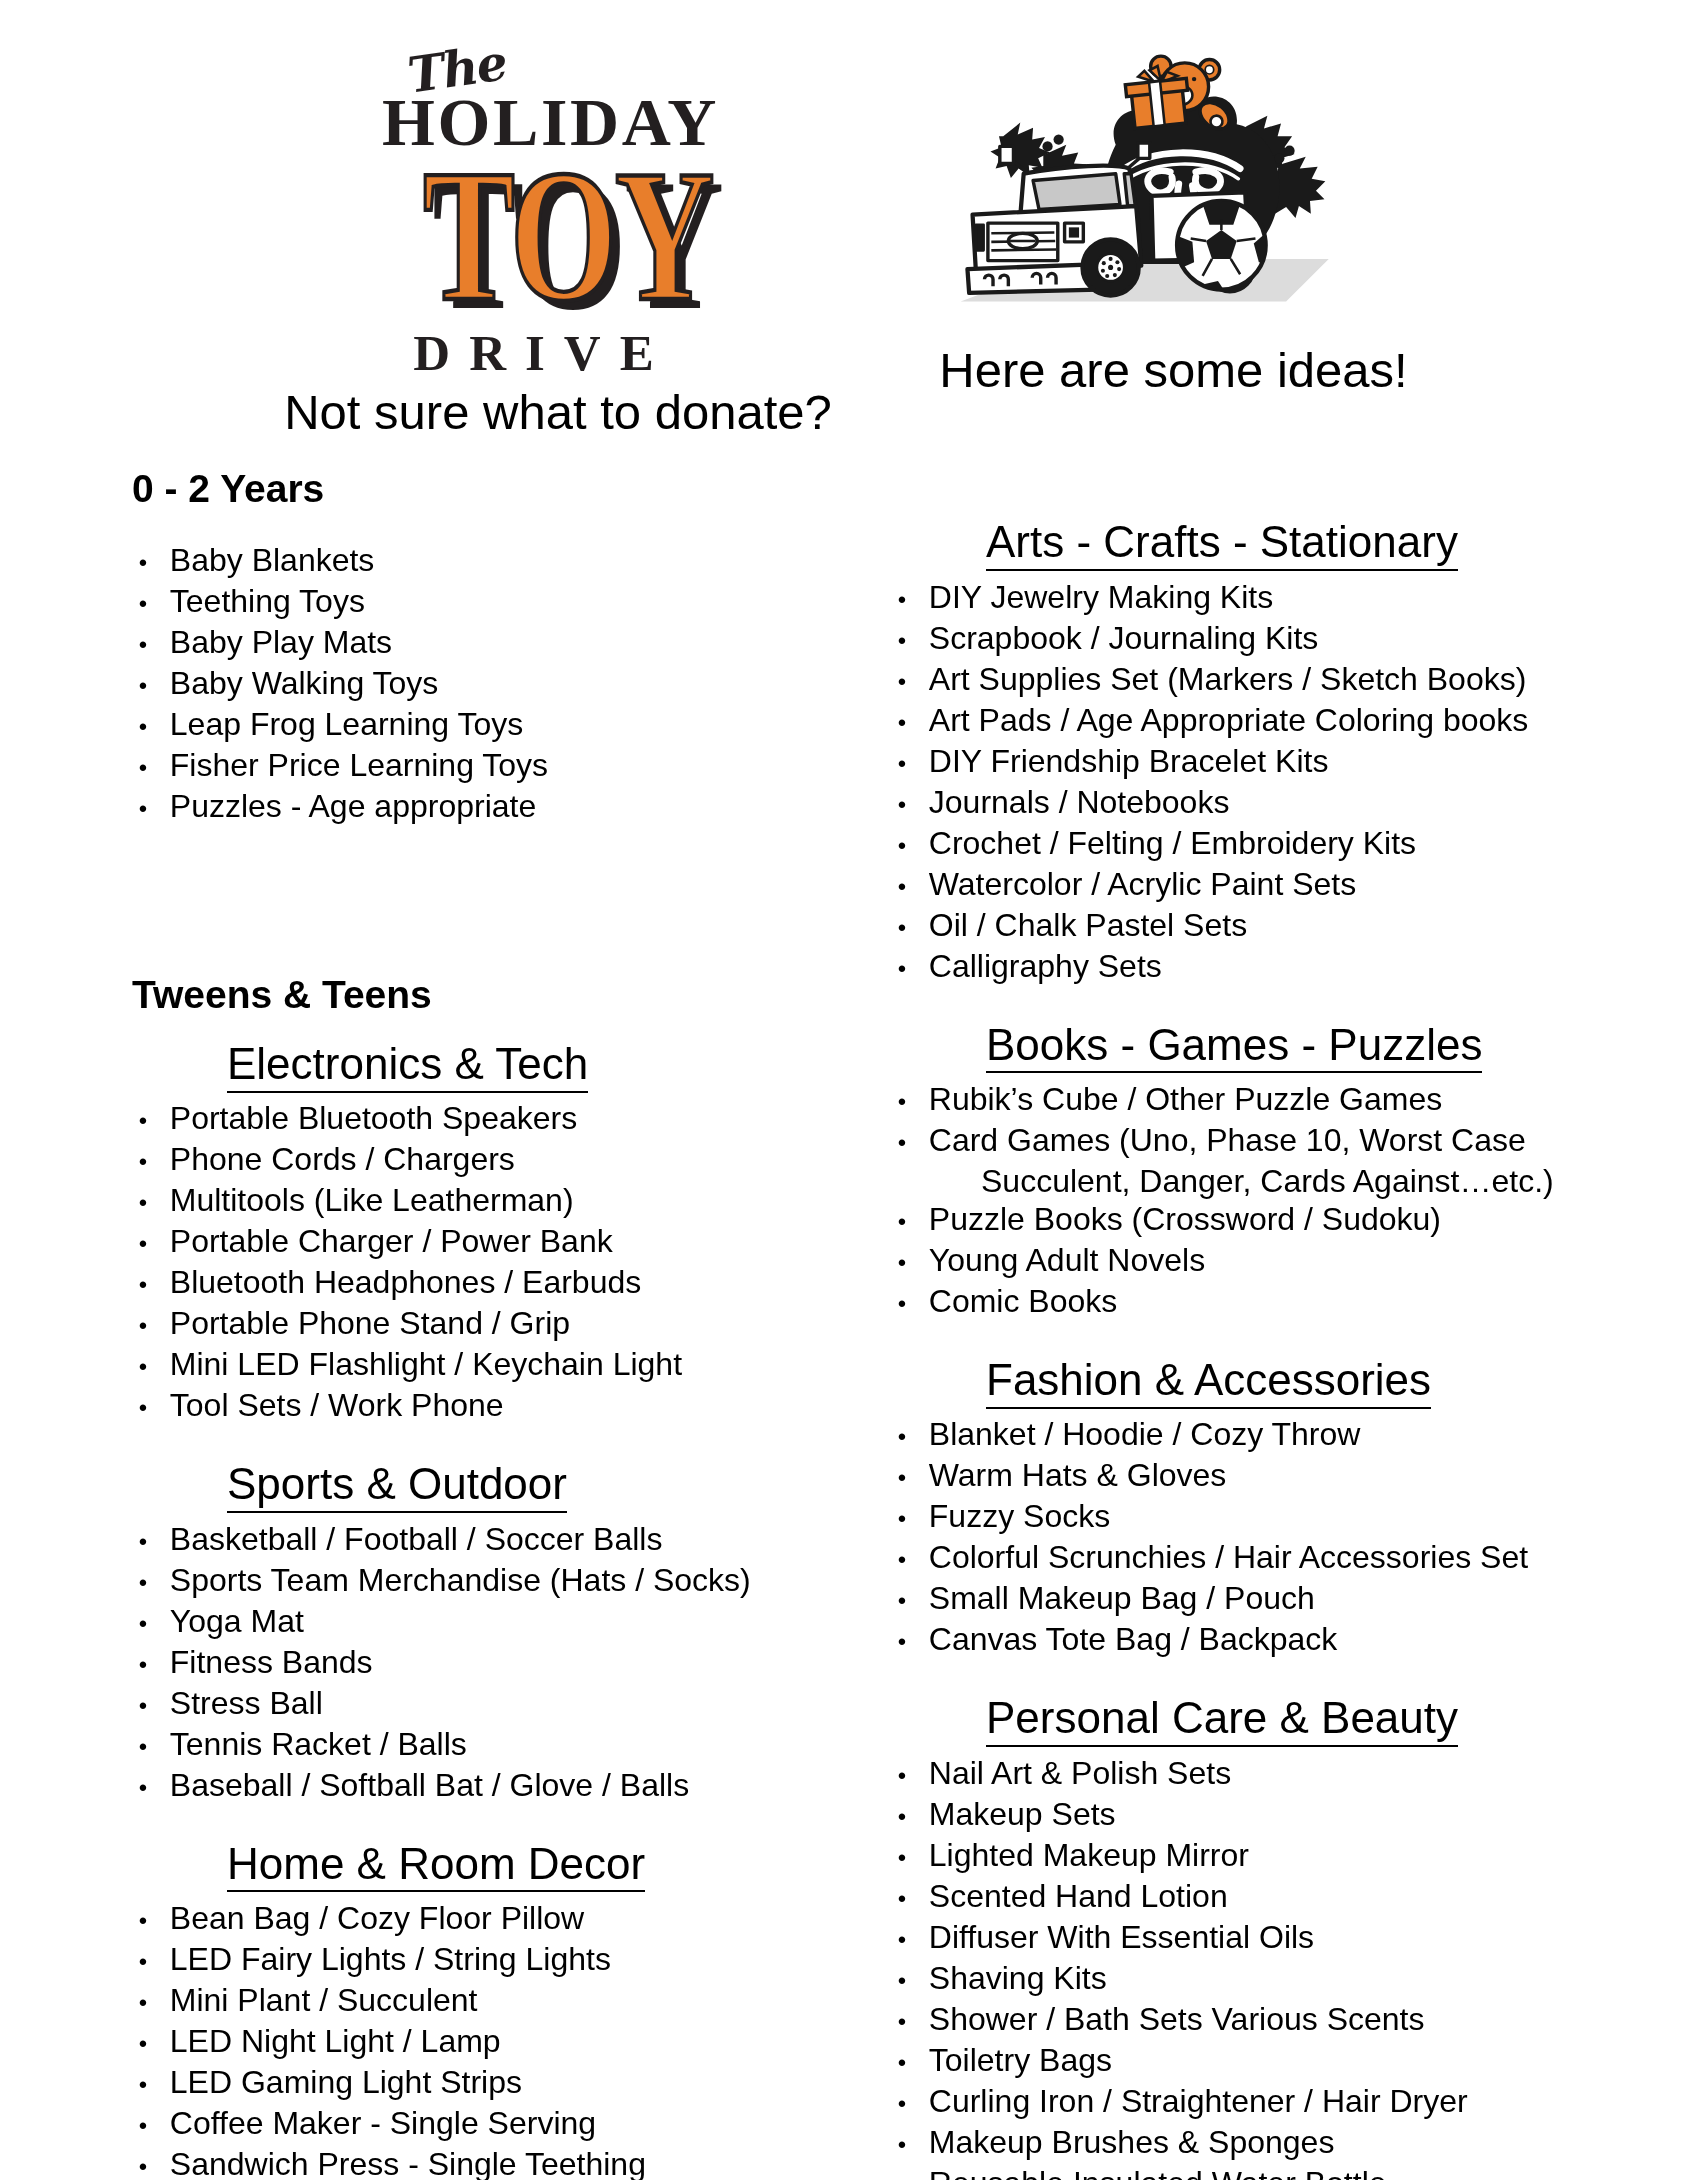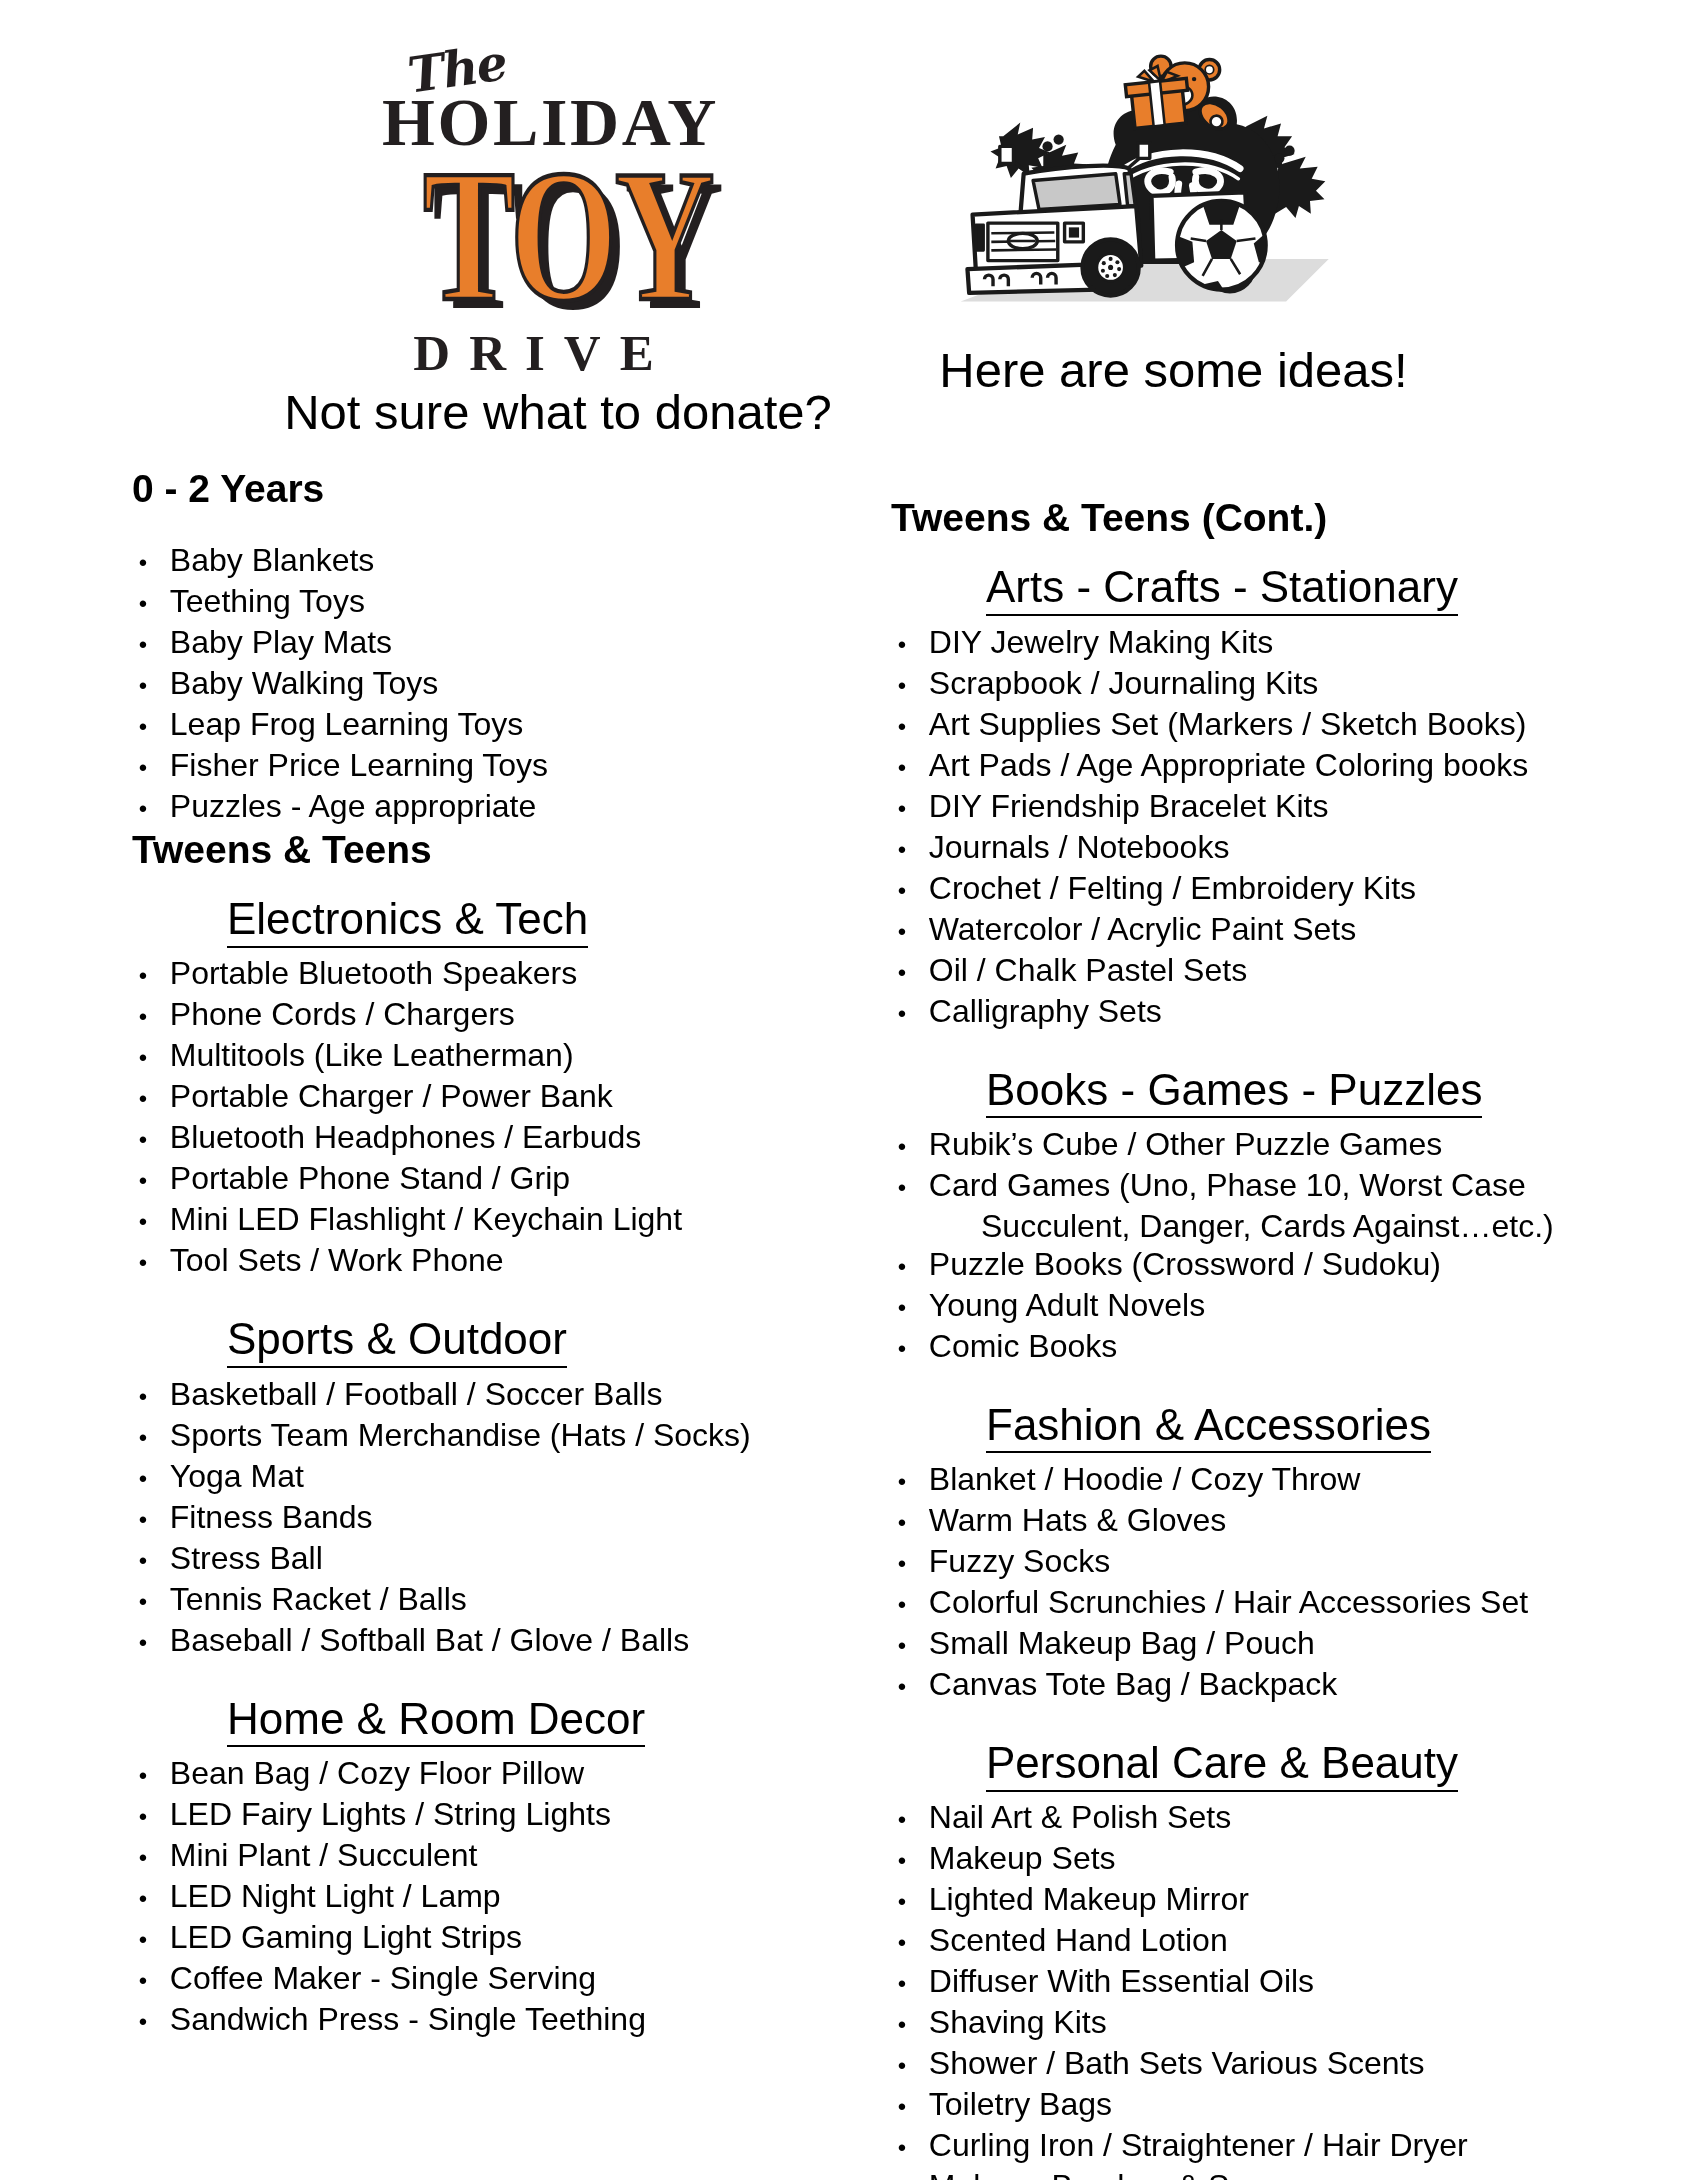--- a/index.html
+++ b/index.html
@@ -41,21 +41,21 @@
   .headline { position:absolute; top:341px; font-size:49px; line-height:1.2; text-align:center; color:#000; }
   .headline-left  { left:247px; width:622px;margin-top:42px; }
   .headline-right { left:901px; width:545px; }
 
   
   .col { position:absolute; }
   .col-left  { left:132px;  top:467px; width:707px; }
   .col-right { left:891px; top:496px; width:762px; }
 
   h2 { margin:0; font-size:39px; font-weight:700; line-height:1.15; }
-  h2.second { }
+  h2.second { margin-top:145px; }
 
   h3 { margin:31px 0 8.5px 95px; font-size:44px; font-weight:400; line-height:1.2; }
   h3.tight { margin-top:20.4px; }
   h3 span { border-bottom:2.6px solid #000; padding-bottom:2.6px; }
 
   ul { list-style:none; margin:0; padding:0; font-size:32px; line-height:38px; }
   ul.first-list { margin-top:29px; }
   li { display:flex; align-items:baseline; }
   li .dot { flex:0 0 31px; margin-left:6.8px; font-size:24px; }
   li.wrap2 { padding-left:90px; }
@@ -311,21 +311,20 @@
           <span class="txt">Coffee Maker - Single Serving</span>
         </li>
         <li>
           <span class="dot">•</span>
           <span class="txt">Sandwich Press - Single Teething</span>
         </li>
       </ul>
   </div>
 
   <div class="col col-right">
-    <h2>Tweens &amp; Teens (Cont.)</h2>
 
     <h3 class="tight"><span>Arts - Crafts - Stationary</span></h3>
     <ul>
         <li>
           <span class="dot">•</span>
           <span class="txt">DIY Jewelry Making Kits</span>
         </li>
         <li>
           <span class="dot">•</span>
           <span class="txt">Scrapbook / Journaling Kits</span>

